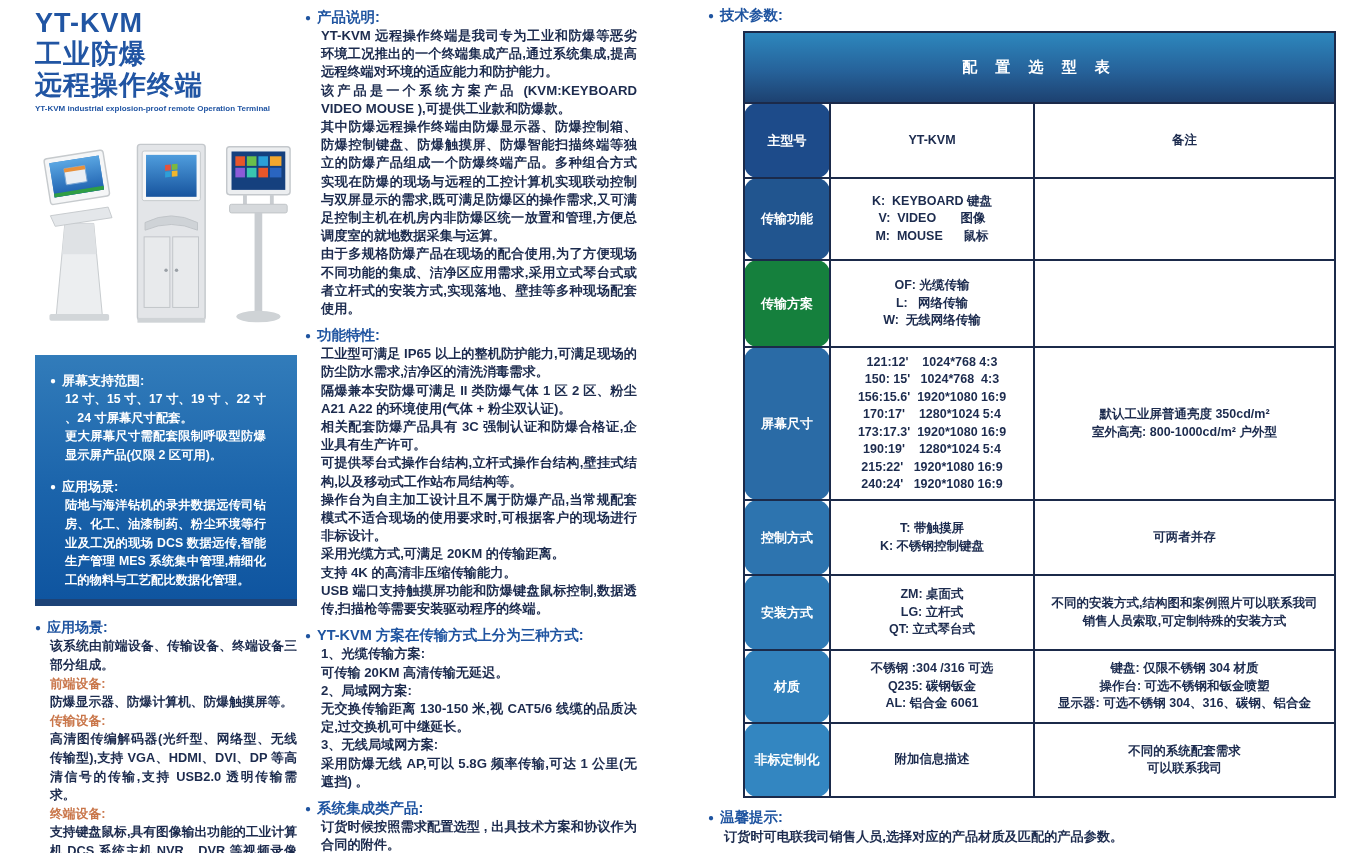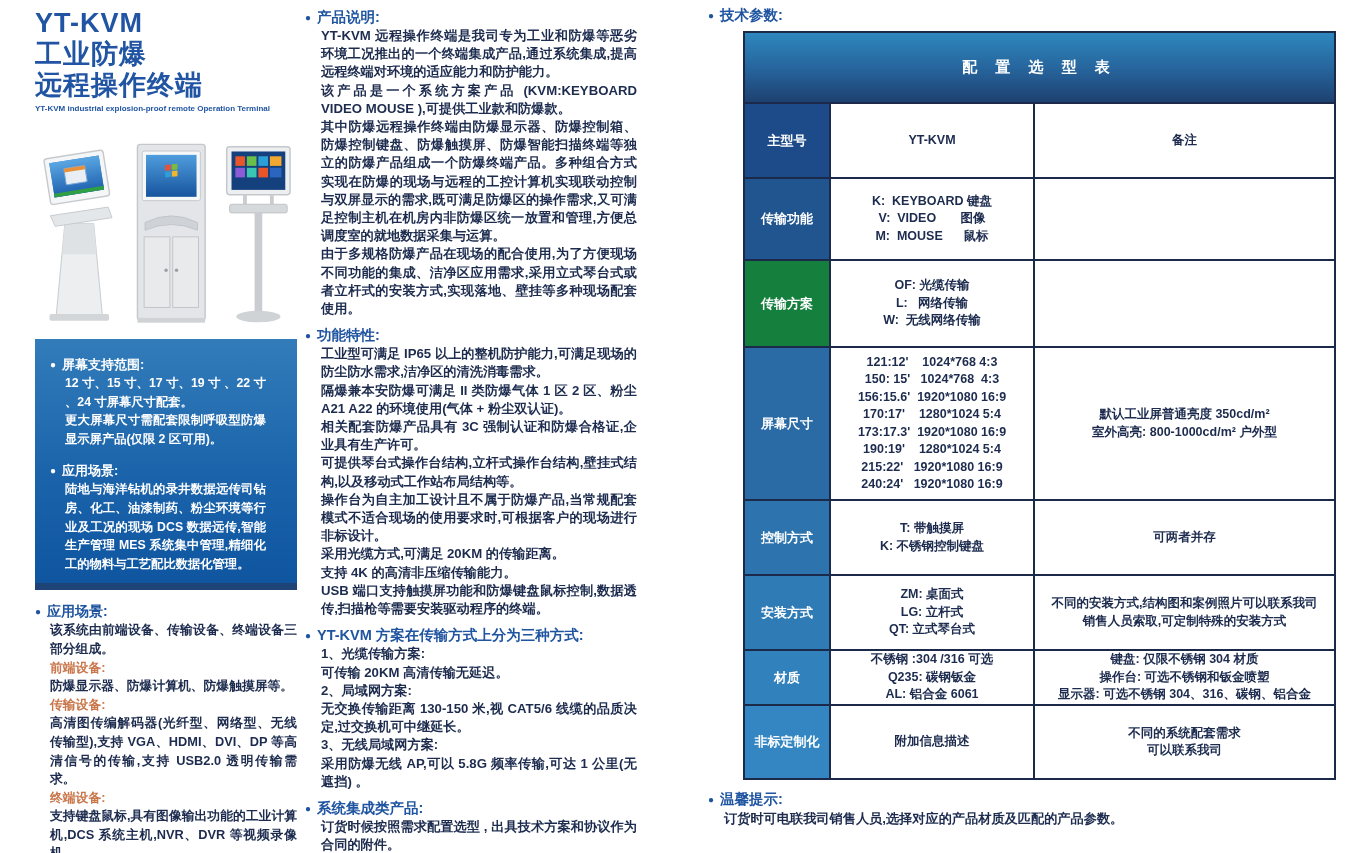--- a/index.html
+++ b/index.html
@@ -7,21 +7,21 @@
     font-family:"Liberation Sans", sans-serif; overflow:hidden; }
   .page { position:relative; width:1351px; height:853px; background:#ffffff; }
 
   
   .col-left { position:absolute; left:35px; top:8px; width:262px; }
   .main-title { font-size:27px; font-weight:bold; color:#2155a3; line-height:31px;
     white-space:pre-wrap; letter-spacing:1px; }
   .sub-title { font-size:8px; font-weight:bold; color:#2155a3; margin-top:3px; }
   .product-images { display:flex; align-items:flex-end; gap:4px; margin-top:22px; height:198px; }
 
-  .info-box { margin-top:6px; width:262px;
+  .info-box { margin-top:22px; width:262px;
     background:linear-gradient(180deg,#327cba 0%, #1b64ab 55%, #0f55a0 100%);
     border-bottom:7px solid #1d4377; padding:16px 31px 10px 15px; color:#ffffff; }
   .info-box .box-head { font-size:13px; font-weight:bold; line-height:19px; }
   .info-box .box-head .bullet { color:#ffffff; }
   .info-box .box-body { font-size:12.3px; font-weight:bold; line-height:18.6px;
     white-space:pre-wrap; text-align:justify; padding-left:15px; }
   .box-gap { height:13px; }
 
   .sys-section { margin-top:12px; }
   .sec-head { font-size:14px; font-weight:bold; color:#1f54a0; line-height:19px; }
@@ -39,25 +39,25 @@
 
   
   .col-right { position:absolute; left:708px; top:5px; width:628px; }
   .r-head { font-size:14.5px; font-weight:bold; color:#1f54a0; line-height:20px; }
   table.spec { border-collapse:collapse; margin-left:35px; margin-top:5px;
     width:591px; table-layout:fixed; }
   table.spec, table.spec td { border:2px solid #1b2a4a; }
   td.th-band { height:71px; text-align:center; vertical-align:middle; color:#ffffff;
     font-size:15px; font-weight:bold; letter-spacing:7px;
     background:linear-gradient(180deg,#2d87bd 0%, #26629a 55%, #1d4170 100%); }
-  td.lbl { color:#ffffff; font-weight:bold; font-size:13px; text-align:center; vertical-align:middle; }
+  td.lbl { color:#ffffff; font-weight:bold; font-size:13px; text-align:center; vertical-align:middle;border-radius:14px; }
   td.val, td.rmk { color:#1c2b4e; font-weight:bold; font-size:12.5px; line-height:17.5px;
     text-align:center; vertical-align:middle; white-space:pre-wrap; }
   tr.r1 td{height:75px} tr.r2 td{height:82px} tr.r3 td{height:87px} tr.r4 td{height:153px}
-  tr.r5 td{height:75px} tr.r6 td{height:75px} tr.r7 td{height:55px} tr.r8 td{height:74px}
+  tr.r5 td{height:75px} tr.r6 td{height:75px} tr.r7 td{height:73px} tr.r8 td{height:74px}
   .lc1{background:#1d4b8a}.lc2{background:#21558f}.lc3{background:#15803d}.lc4{background:#2a6ba6}
   .lc5{background:#2d74af}.lc6{background:#2f7bb6}.lc7{background:#3181bc}.lc8{background:#3386c1}
 
   .tip { margin-top:9px; }
   .tip-body { padding-left:16px; font-size:13.2px; font-weight:bold; color:#1c2b4e; line-height:18px; }
 </style>
 </head>
 <body>
 
 <div class="page">

